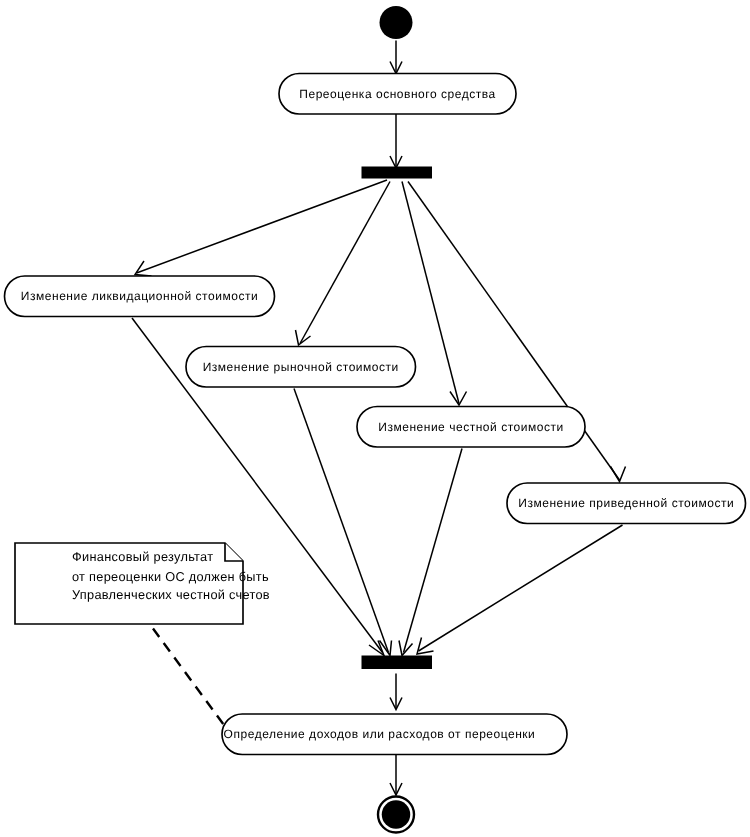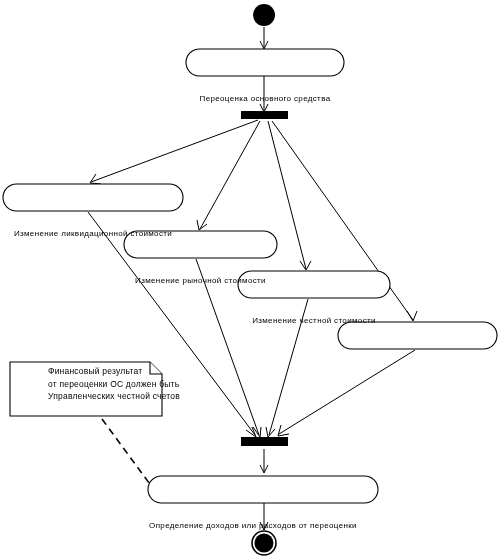--- a/index.html
+++ b/index.html
@@ -62,21 +62,20 @@
     display: flex;
     align-items: center;
     justify-content: center;
     text-align: center;
     font-family: "Liberation Sans", sans-serif;
     font-size: 8px;
     letter-spacing: 0.35px;
     color: #000000;
     white-space: nowrap;
     pointer-events: none;
-    margin-top: 36px;
   }
   .note-text {
     position: absolute;
     font-family: "Liberation Sans", sans-serif;
     font-size: 8.5px;
     line-height: 12.6px;
     letter-spacing: 0.2px;
     color: #000000;
     white-space: nowrap;
   }
@@ -209,20 +208,21 @@
   </svg>
 
   <div class="activity-text" style="left:186px; top:49px; width:158px; height:27px;">Переоценка основного средства</div>
 
   <div class="activity-text" style="left:3px; top:184px; width:180px; height:27px;border-radius:11px;">Изменение ликвидационной стоимости</div>
 
   <div class="activity-text" style="left:238px; top:271px; width:152px; height:27px;">Изменение честной стоимости</div>
 
   <div class="activity-text" style="left:124px; top:231px; width:153px; height:27px;">Изменение рыночной стоимости</div>
 
+  <div class="activity-text" style="left:338px; top:322px; width:159px; height:27px;">Изменение приведенной стоимости</div>
 
   <div class="activity-text" style="left:148px; top:476px; width:210px; height:27px;">Определение доходов или расходов от переоценки</div>
 
   <div class="note-text" style="left:16px; top:365px; width:146px;">
     <span class="note-line">Финансовый результат</span>
     <span class="note-line">от переоценки ОС  должен быть</span>
     <span class="note-line">Управленческих честной счетов</span>
   </div>
 
 </div>

